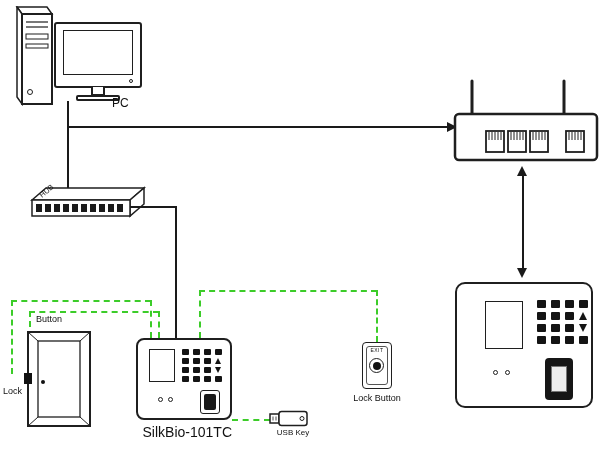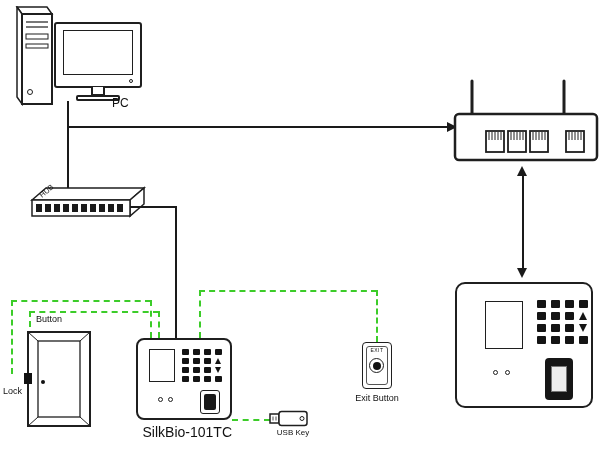--- a/index.html
+++ b/index.html
@@ -212,21 +212,21 @@
 
   <div class="dash-h" style="left:232px;top:419px;width:38px"></div>
 
   <div class="device" style="left:362px;top:342px;width:30px;height:47px;border-radius:4px;border-width:1.5px">
     <div style="position:absolute;left:3px;top:3px;right:3px;bottom:3px;border:1px solid #555;border-radius:3px"></div>
     <div class="label" style="left:0;top:5px;width:100%;text-align:center;font-size:5px;letter-spacing:0.5px">EXIT</div>
     <div style="position:absolute;left:6px;top:15px;width:15px;height:15px;border:1.5px solid #1f1f1f;border-radius:50%">
       <div style="position:absolute;left:2.5px;top:2.5px;right:2.5px;bottom:2.5px;background:#111;border-radius:50%"></div>
     </div>
   </div>
-  <div class="label" style="left:344px;top:394px;width:66px;text-align:center;font-size:9px">Exit Button</div>
+  <div class="label" style="left:344px;top:394px;width:66px;text-align:center;font-size:9px">Lock Button</div>
 
   <svg class="abs" style="left:268px;top:408px" width="48" height="20" viewBox="0 0 48 20">
     <rect x="2" y="6" width="9" height="9" fill="#fff" stroke="#1f1f1f" stroke-width="1.5"></rect>
     <line x1="5" y1="8.5" x2="5" y2="12.5" stroke="#1f1f1f" stroke-width="0.8"></line>
     <line x1="8" y1="8.5" x2="8" y2="12.5" stroke="#1f1f1f" stroke-width="0.8"></line>
     <rect x="11" y="3.5" width="28" height="14" rx="2.5" fill="#fff" stroke="#1f1f1f" stroke-width="1.5"></rect>
     <circle cx="34" cy="10.5" r="2" fill="none" stroke="#1f1f1f" stroke-width="1"></circle>
   </svg>
   <div class="label" style="left:270px;top:429px;width:46px;text-align:center;font-size:8px">USB Key</div>
 

